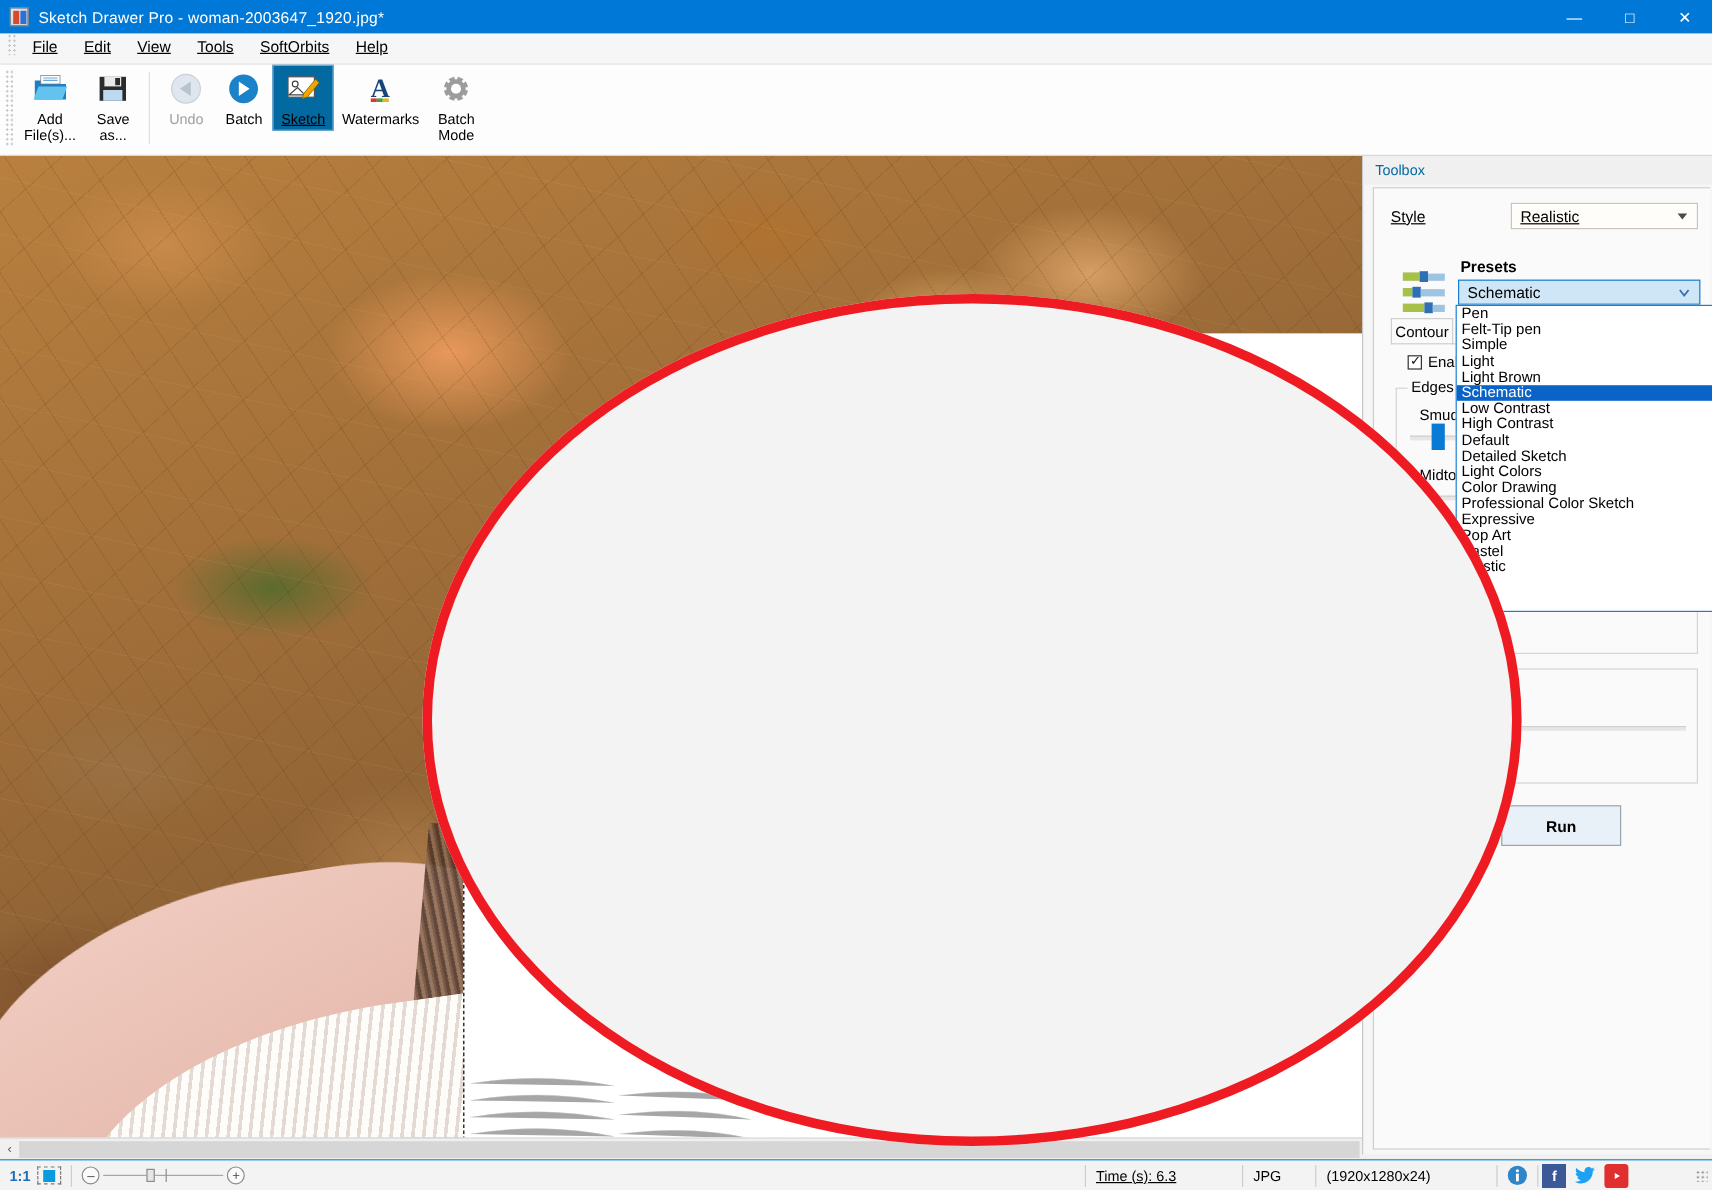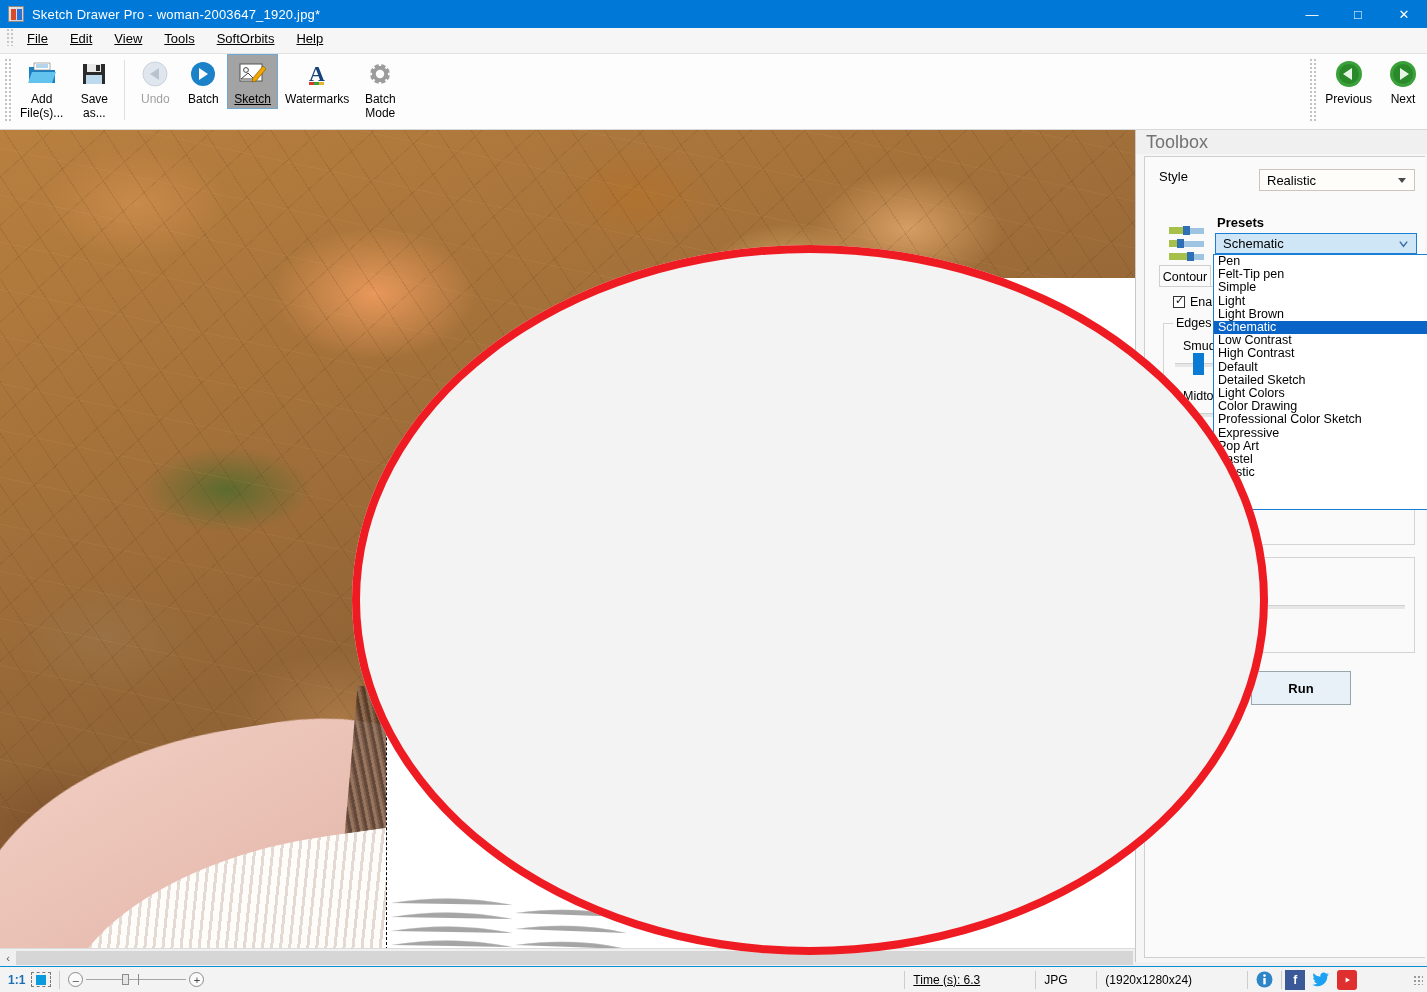--- a/index.html
+++ b/index.html
@@ -57,21 +57,21 @@
   }
   .tb-grip { width:7px; height:64px; margin:4px 2px 0 4px;
     background-image:radial-gradient(#c2c2c2 38%, transparent 40%);
     background-size:4px 4px;}
   .tb-btn {
     width:auto; min-width:48px; padding:3px 6px 2px 6px; display:flex;
     flex-direction:column; align-items:center; justify-content:flex-start;
     font-size:12px; line-height:14px; text-align:center; color:#000;
     border:1px solid transparent;
   }
-  .tb-btn.active { border:1px solid #6ea9d6; background:#a3a3a3; }
+  .tb-btn.active { border:1px solid #6ea9d6; background:#0369a1; }
   .tb-btn.disabled { color:#a0a0a0; }
   .tb-ico { height:32px; display:flex; align-items:center; justify-content:center; margin-bottom:2px;}
   .tb-label u{ text-decoration:underline; }
   .tb-sep { width:1px; height:60px; background:#e0e0e0; margin:6px 6px 0 6px; }
   #tb-right { margin-left:auto; display:flex; align-items:flex-start; }
   .tb-overflow { position:absolute; right:4px; top:104px; color:#9a9a9a; font-size:11px; }
 
   
   #canvas-area {
     position:absolute; left:0; top:130px; width:1135px; height:818px;
@@ -149,27 +149,27 @@
   
   #sketch-svg { position:absolute; left:0; top:0; }
 
   
   #toolbox {
     position:absolute; left:1135px; top:130px; width:292px; height:832px;
     background:#f6f6f6; border-left:1px solid #c8c8c8;
   }
   #toolbox-title {
     height:24px; display:flex; align-items:center; padding-left:10px;
-    font-size:18px; color:#737373; background:#f0f0f0;
+    font-size:12px; color:#0369a1; background:#f0f0f0;
   }
   #toolbox-body {
     position:absolute; left:8px; top:26px; right:2px; bottom:4px;
     background:#fafafa; border:1px solid #cfcfcf; border-right:none;
   }
-  .row-style { display:flex; padding:12px 10px 4px 14px; }
+  .row-style { display:flex; align-items:center; padding:12px 10px 4px 14px;text-decoration:underline; }
   .row-style .lbl { width:100px; font-size:13px; }
   .combo {
     flex:1; height:22px; background:#fffdfa; border:1px solid #cdc5bb;
     display:flex; align-items:center; padding-left:7px; font-size:13px;
     position:relative;
   }
   .combo .arr { position:absolute; right:8px; top:8px;
     border-left:4px solid transparent; border-right:4px solid transparent;
     border-top:5px solid #4a4a4a; }
 
@@ -358,43 +358,20 @@
         <circle cx="14" cy="14" r="4.2" fill="#fdfdfd"></circle>
         <g stroke="#fdfdfd" stroke-width="2.4">
           <path d="M14 2 v4 M14 22 v4 M2 14 h4 M22 14 h4 M5.5 5.5 l3 3 M19.5 19.5 l3 3 M22.5 5.5 l-3 3 M8.5 19.5 l-3 3"></path>
         </g>
       </svg>
     </div>
     <div class="tb-label">Batch</div>
     <div class="tb-label">Mode</div>
   </div>
 
-  <div id="tb-right">
-    <div class="tb-grip"></div>
-    <div class="tb-btn">
-      <div class="tb-ico">
-        <svg width="30" height="30" viewBox="0 0 30 30">
-          <circle cx="15" cy="15" r="13" fill="#3aa03a"></circle>
-          <circle cx="15" cy="15" r="10" fill="#2a8a2a"></circle>
-          <path d="M18 9 L9 15 L18 21 Z" fill="#e6f5e6"></path>
-        </svg>
-      </div>
-      <div class="tb-label">Previous</div>
-    </div>
-    <div class="tb-btn">
-      <div class="tb-ico">
-        <svg width="30" height="30" viewBox="0 0 30 30">
-          <circle cx="15" cy="15" r="13" fill="#3aa03a"></circle>
-          <circle cx="15" cy="15" r="10" fill="#2a8a2a"></circle>
-          <path d="M12 9 L21 15 L12 21 Z" fill="#e6f5e6"></path>
-        </svg>
-      </div>
-      <div class="tb-label">Next</div>
-    </div>
-  </div>
   <div class="tb-overflow">▾</div>
 </div>
 
 <div id="canvas-area">
   <div id="photo"></div>
   <div id="photo-veins"></div>
   <div id="arm"></div>
   <div id="hair"></div>
   <div id="sweater"></div>
 

